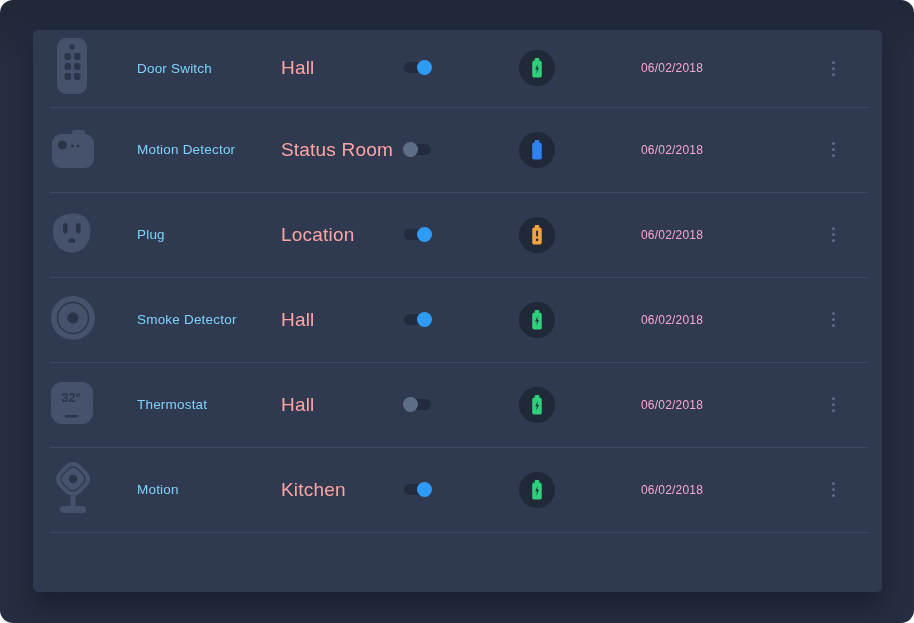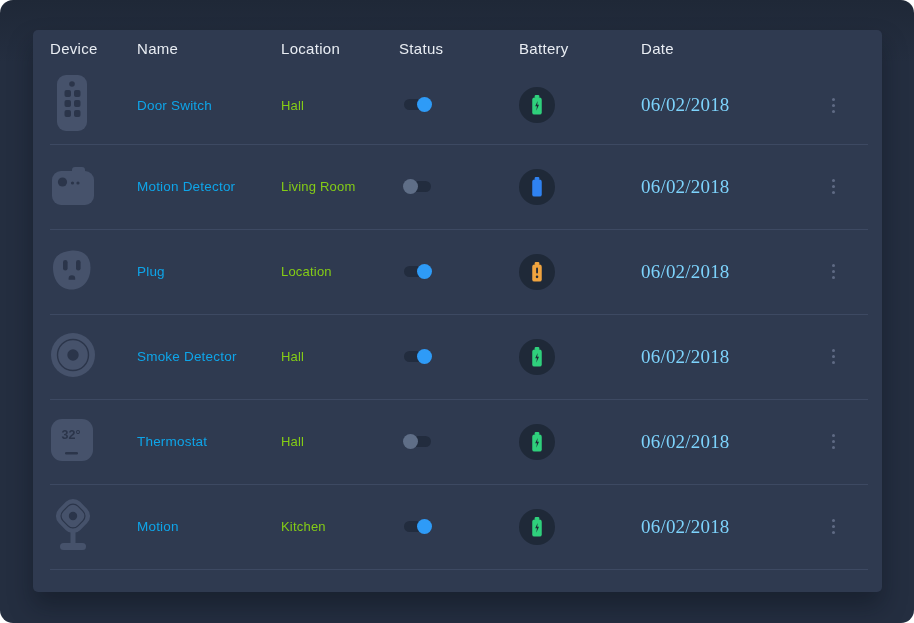--- a/index.html
+++ b/index.html
@@ -13,23 +13,23 @@
     padding-left:17px;box-shadow:0 14px 24px rgba(8,12,20,0.38);
   }
   .grid-cols{
     display:grid;
     grid-template-columns:87px 144px 118px 120px 122px 1fr 70px;
     align-items:center;
   }
   .thead{height:37px;color:#e9edf3;font-size:15px;letter-spacing:0.3px;}
   .tr{height:85px;box-sizing:border-box;border-bottom:1px solid #3d4962;margin-right:14px;}
   .tr.first{height:77.5px;}
-  .cell-name{color:#0ea5e9;font-size:13.5px;letter-spacing:0.2px;}
-  .cell-location{color:#84cc16;font-size:13px;letter-spacing:0.2px;}
-  .cell-date{color:#7dd3fc;font-size:19px;letter-spacing:0.2px;font-family:Liberation Serif, serif;}
+  .cell-name{color:#7dd3fc;font-size:13.5px;letter-spacing:0.2px;}
+  .cell-location{color:#fca5a5;font-size:19px;letter-spacing:0.2px;}
+  .cell-date{color:#f9a8d4;font-size:12px;letter-spacing:0.2px;}
   .device-icon{display:inline-flex;width:48px;justify-content:flex-start;}
   .device-icon svg{display:block;}
   
   .toggle{position:relative;display:inline-block;width:27px;height:11px;border-radius:6px;
     background:#222c3e;margin-left:5px;cursor:pointer;}
   .toggle .knob{position:absolute;top:-2px;width:15px;height:15px;border-radius:50%;}
   .toggle.on .knob{left:13px;background:#2e9bf7;}
   .toggle.off .knob{left:-1px;background:#5f6e87;}
   
   .battery-circle{width:36px;height:36px;border-radius:50%;background:#1f2938;
@@ -37,29 +37,20 @@
   
   .col-actions{display:flex;justify-content:center;}
   .kebab{display:flex;flex-direction:column;gap:3px;padding:4px;cursor:pointer;}
   .kebab i{width:3px;height:3px;border-radius:50%;background:#5f6a84;display:block;}
 </style>
 </head>
 <body>
 
 <div class="screen">
   <div class="card">
-    <div class="thead grid-cols">
-      <div>Device</div>
-      <div>Name</div>
-      <div>Location</div>
-      <div>Status</div>
-      <div>Battery</div>
-      <div>Date</div>
-      <div></div>
-    </div>
     <div id="tbody">
   <div class="tr grid-cols first">
     <div><span class="device-icon">
               <svg width="44" height="58" viewBox="0 0 44 58">
        <rect x="7" y="1" width="30" height="56" rx="9" fill="#46526b"></rect>
        <circle cx="22" cy="10" r="2.8" fill="#2b354a"></circle>
        <g fill="#2b354a">
          <rect x="14.5" y="16" width="6.5" height="7" rx="2"></rect>
                   <rect x="24" y="16" width="6.5" height="7" rx="2"></rect>
          <rect x="14.5" y="26" width="6.5" height="7" rx="2"></rect>
@@ -97,21 +88,21 @@
     <div><span class="device-icon">
               <svg width="46" height="46" viewBox="0 0 46 46">
        <rect x="22" y="5" width="13" height="9" rx="3" fill="#46526b"></rect>
        <rect x="2" y="9" width="42" height="34" rx="9" fill="#46526b"></rect>
        <circle cx="12.5" cy="20" r="4.6" fill="#2b354a"></circle>
        <circle cx="22.5" cy="21" r="1.6" fill="#2b354a"></circle>
        <circle cx="28" cy="21" r="1.6" fill="#2b354a"></circle>
      </svg>
             </span></div>
     <div class="cell-name">Motion Detector</div>
-    <div class="cell-location">Living Room</div>
+    <div class="cell-location">Status Room</div>
     <div>
       <span class="toggle off"><span class="knob"></span></span>
     </div>
     <div>
             <span class="battery-circle">
               <svg width="14" height="20" viewBox="0 0 14 21">
     <rect x="4.5" y="0" width="5" height="3.2" rx="1.3" fill="#2f82f1"></rect>
     <rect x="2" y="2.6" width="10" height="18" rx="2.3" fill="#2f82f1"></rect>
 
   </svg>

